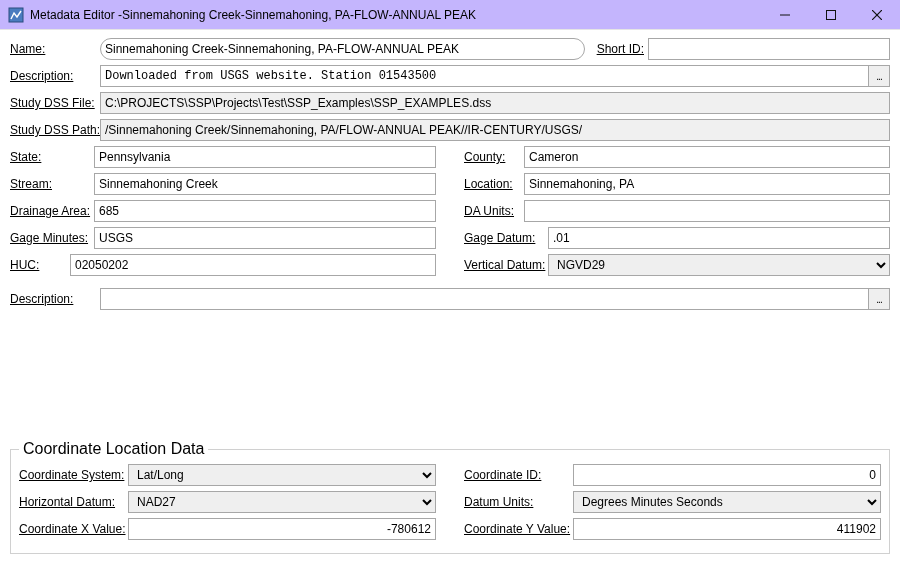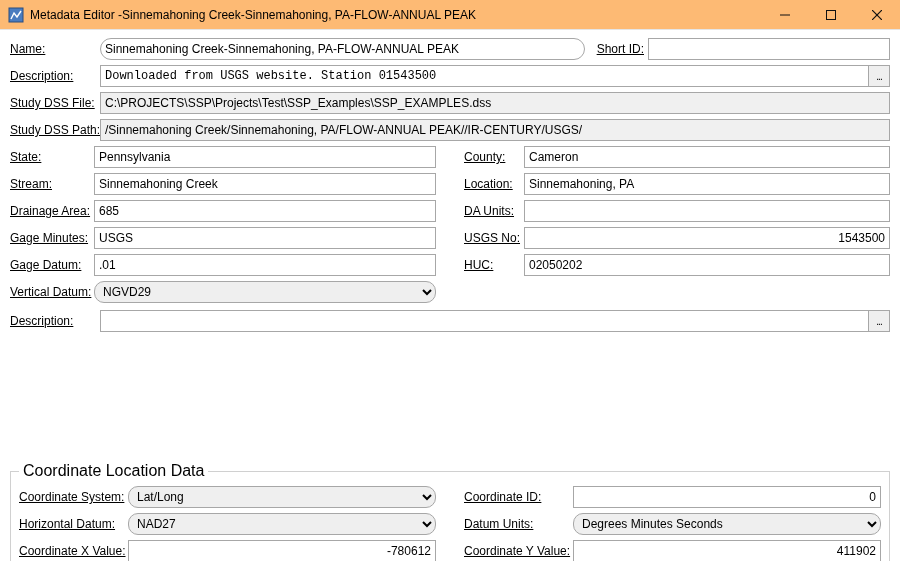--- a/index.html
+++ b/index.html
@@ -11,21 +11,21 @@
     width: 900px;
     height: 561px;
     overflow: hidden;
     color: #000;
   }
   .titlebar {
     height: 30px;
     display: flex;
     align-items: center;
     padding: 0 0 0 8px;
-    background: #fdba74;
+    background: #c4b5fd;
     border-bottom: 1px solid #e5e5e5;
   }
   .titlebar .icon {
     width: 16px; height: 16px;
     margin-right: 6px;
     display: flex; align-items: center; justify-content: center;
   }
   .titlebar .title { flex: 0 0 auto; }
   .titlebar .spacer { flex: 1; }
   .winbtn {
@@ -54,21 +54,20 @@
     padding: 1px 4px;
     outline: none;
   }
   input[readonly].gray, .textlike.gray {
     background: #f0f0f0;
   }
   .right-align { text-align: right; }
   select {
     background: #efefef;
     appearance: auto;
-    border-radius: 10px;
   }
   .desc-wrap {
     display: flex;
     flex: 1;
   }
   .desc-wrap input {
     flex: 1;
     border-right: none;
     font-family: Liberation Mono, monospace;
   }
@@ -190,24 +189,20 @@
     </div>
     <div class="pair">
       <span class="lbl" style="width:56px">DA Units:</span>
       <input type="text" value="" style="">
     </div>
 
     <div class="pair">
       <span class="lbl">Gage Minutes:</span>
       <input type="text" value="USGS" style="">
     </div>
-    <div class="pair">
-      <span class="lbl" style="width:56px">USGS No:</span>
-      <input type="text" class="right-align" value="1543500" style="">
-    </div>
 
     <div class="pair">
       <span class="lbl">Gage Datum:</span>
       <input type="text" value=".01" style="">
     </div>
     <div class="pair">
       <span class="lbl" style="width:56px">HUC:</span>
       <input type="text" value="02050202" style="">
     </div>
 

